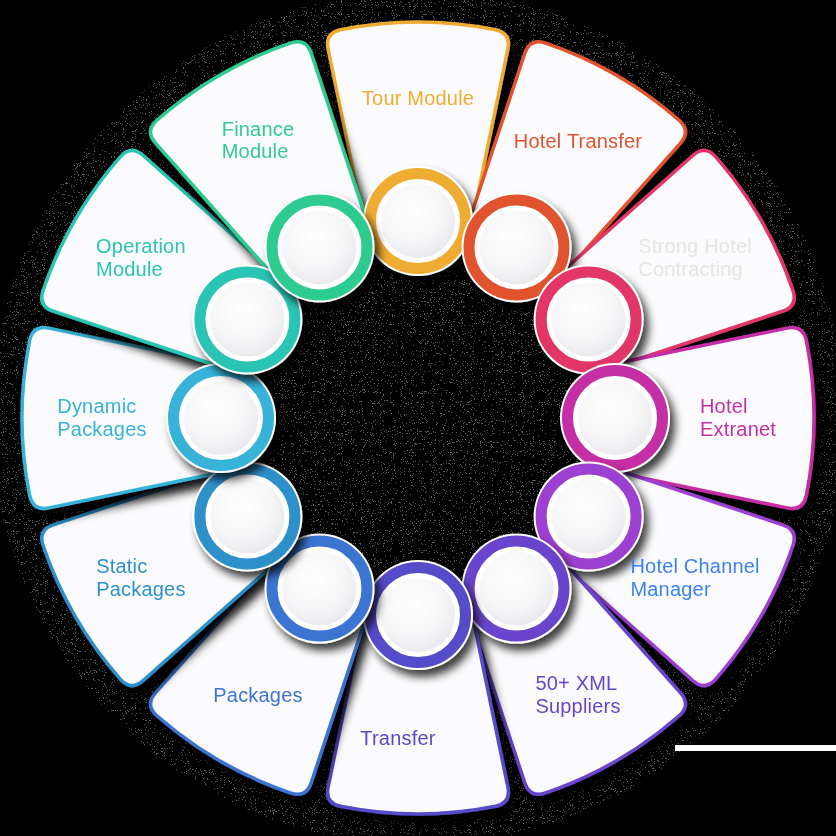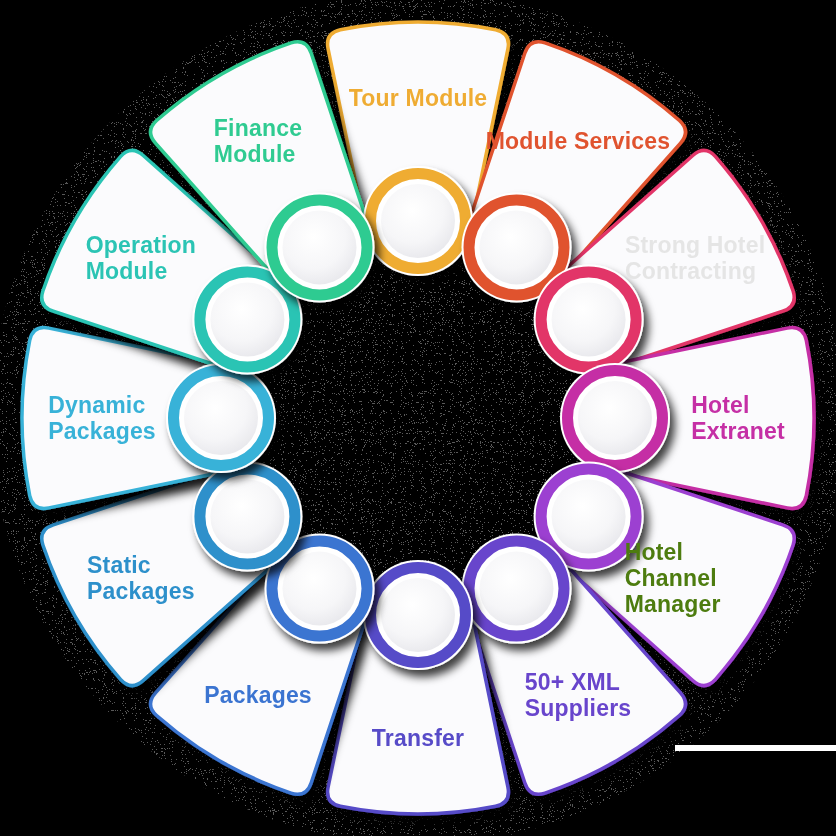--- a/index.html
+++ b/index.html
@@ -3,21 +3,21 @@
 <meta charset="utf-8">
 <style>
   html,body{margin:0;padding:0;background:#000;}
   #stage{
     position:relative;width:836px;height:836px;background:#000;overflow:hidden;
     font-family:"Liberation Sans",sans-serif;
   }
   #wheel{position:absolute;left:0;top:0;}
   .seg-label{
     position:absolute;transform:translate(-50%,-50%);
-    font-weight:700;font-size:23px;line-height:1.13;letter-spacing:.2px;
+    font-weight:400;font-size:20px;line-height:1.13;letter-spacing:.2px;
     white-space:pre-line;text-align:left;pointer-events:none;
   }
   .seg-label.single{text-align:center;}
   #center-title{
     position:absolute;left:418px;top:412px;transform:translate(-50%,-50%);
     font-weight:700;font-size:40px;line-height:1.15;text-align:center;
     white-space:pre-line;letter-spacing:.3px;
   }
   #artifact-stripe{
     position:absolute;left:675px;top:745px;width:161px;height:6px;background:#ffffff;
@@ -126,30 +126,30 @@
     <circle cx="247.4" cy="319.5" r="37" fill="url(#ballGrad)"></circle>
   </g>
       <g filter="url(#shR)">
     <circle cx="319.5" cy="247.4" r="55" fill="#ffffff"></circle>
     <circle cx="319.5" cy="247.4" r="47.5" fill="none" stroke="#2FCB91" stroke-width="11"></circle>
     <circle cx="319.5" cy="247.4" r="37" fill="url(#ballGrad)"></circle>
   </g>
     </svg>
   <div id="labels">
       <div class="seg-label single" style="left: 418px; top: 98px; color: rgb(239, 172, 51);">Tour Module</div>
-      <div class="seg-label single" style="left: 578px; top: 140.9px; color: rgb(224, 83, 47);">Module Services</div>
+      <div class="seg-label single" style="left: 578px; top: 140.9px; color: rgb(224, 83, 47);">Hotel Transfer</div>
       <div class="seg-label" style="left: 695.1px; top: 258px; color: #e5e5e5;">Strong Hotel
 Contracting</div>
       <div class="seg-label" style="left: 738px; top: 418px; color: rgb(197, 47, 165);">Hotel
 Extranet</div>
-      <div class="seg-label" style="left: 695.1px; top: 578px; color: #4d7c0f;">Hotel Channel
+      <div class="seg-label" style="left: 695.1px; top: 578px; color: #3b82f6;">Hotel Channel
 Manager</div>
       <div class="seg-label" style="left: 578px; top: 695.1px; color: rgb(104, 69, 204);">50+ XML
 Suppliers</div>
-      <div class="seg-label single" style="left: 418px; top: 738px; color: rgb(87, 75, 200);">Transfer</div>
+      <div class="seg-label single" style="left: 398px; top: 738px; color: rgb(87, 75, 200);">Transfer</div>
       <div class="seg-label single" style="left: 258px; top: 695.1px; color: rgb(59, 116, 209);">Packages</div>
       <div class="seg-label" style="left: 140.9px; top: 578px; color: rgb(45, 144, 203);">Static
 Packages</div>
       <div class="seg-label" style="left: 102px; top: 418px; color: rgb(56, 178, 216);">Dynamic
 Packages</div>
       <div class="seg-label" style="left: 140.9px; top: 258px; color: rgb(43, 196, 180);">Operation
 Module</div>
       <div class="seg-label" style="left: 258px; top: 140.9px; color: rgb(47, 203, 145);">Finance
 Module</div>
     </div>

